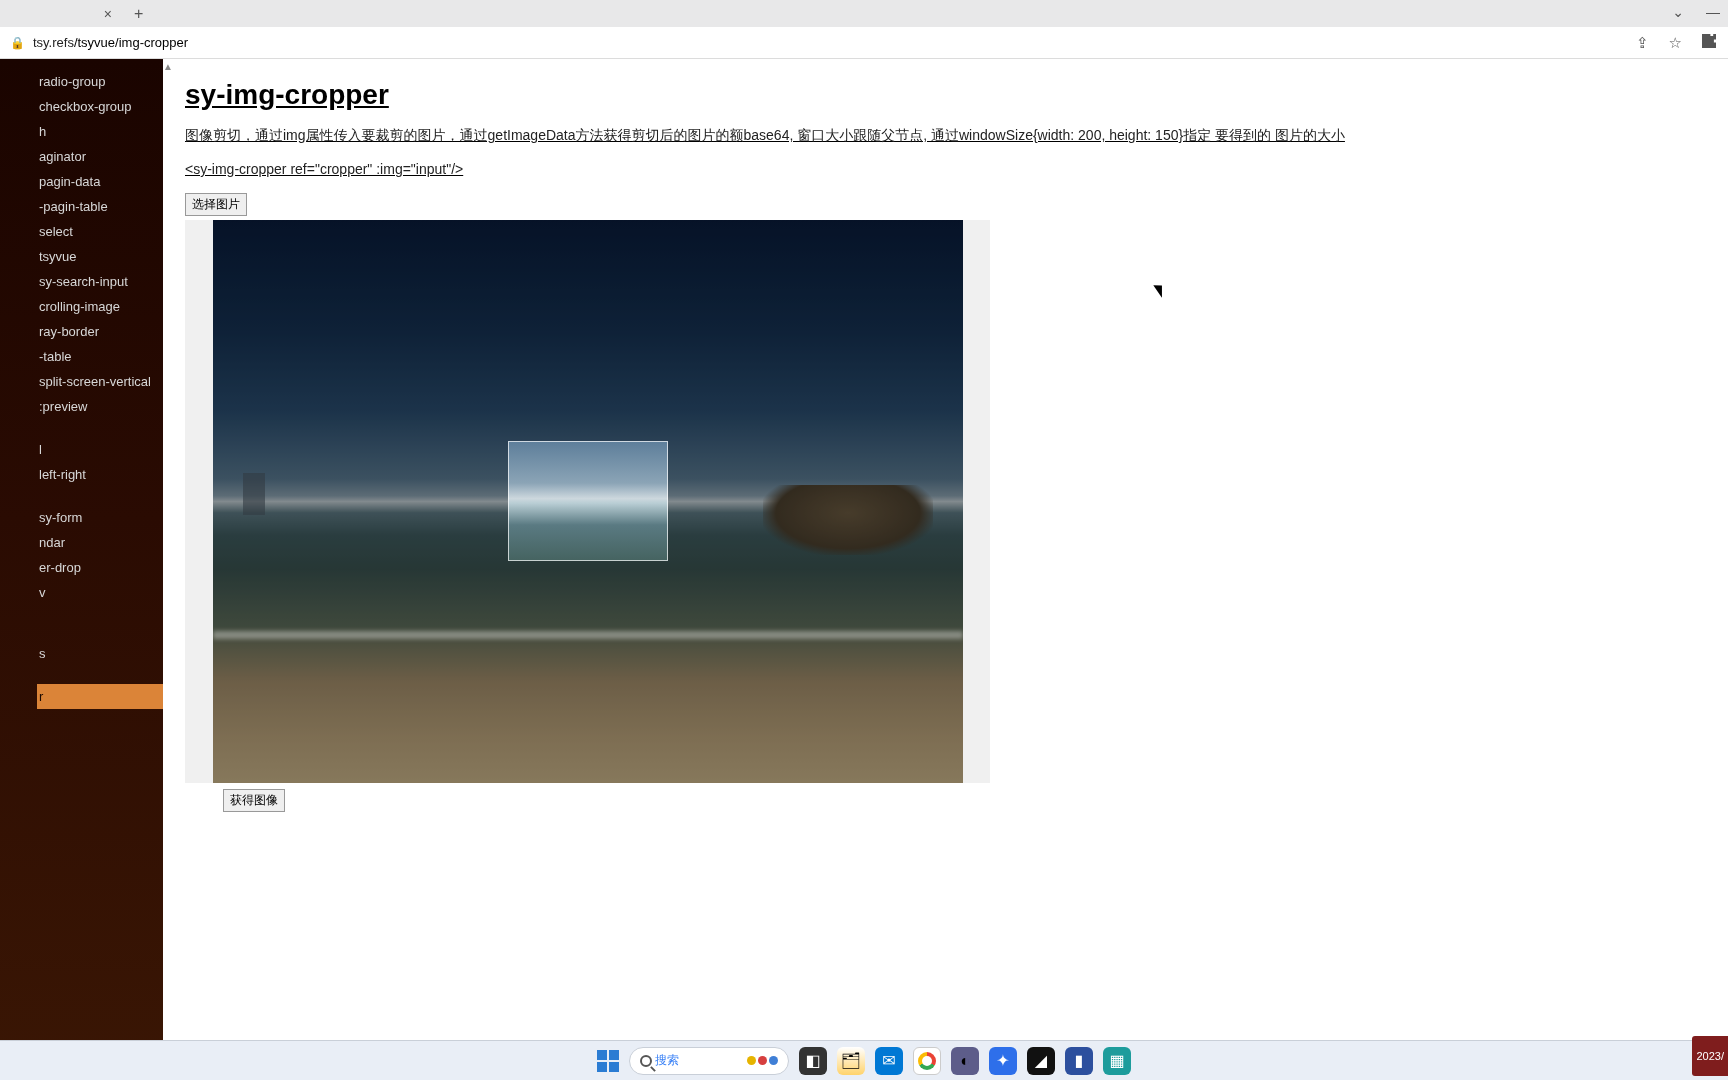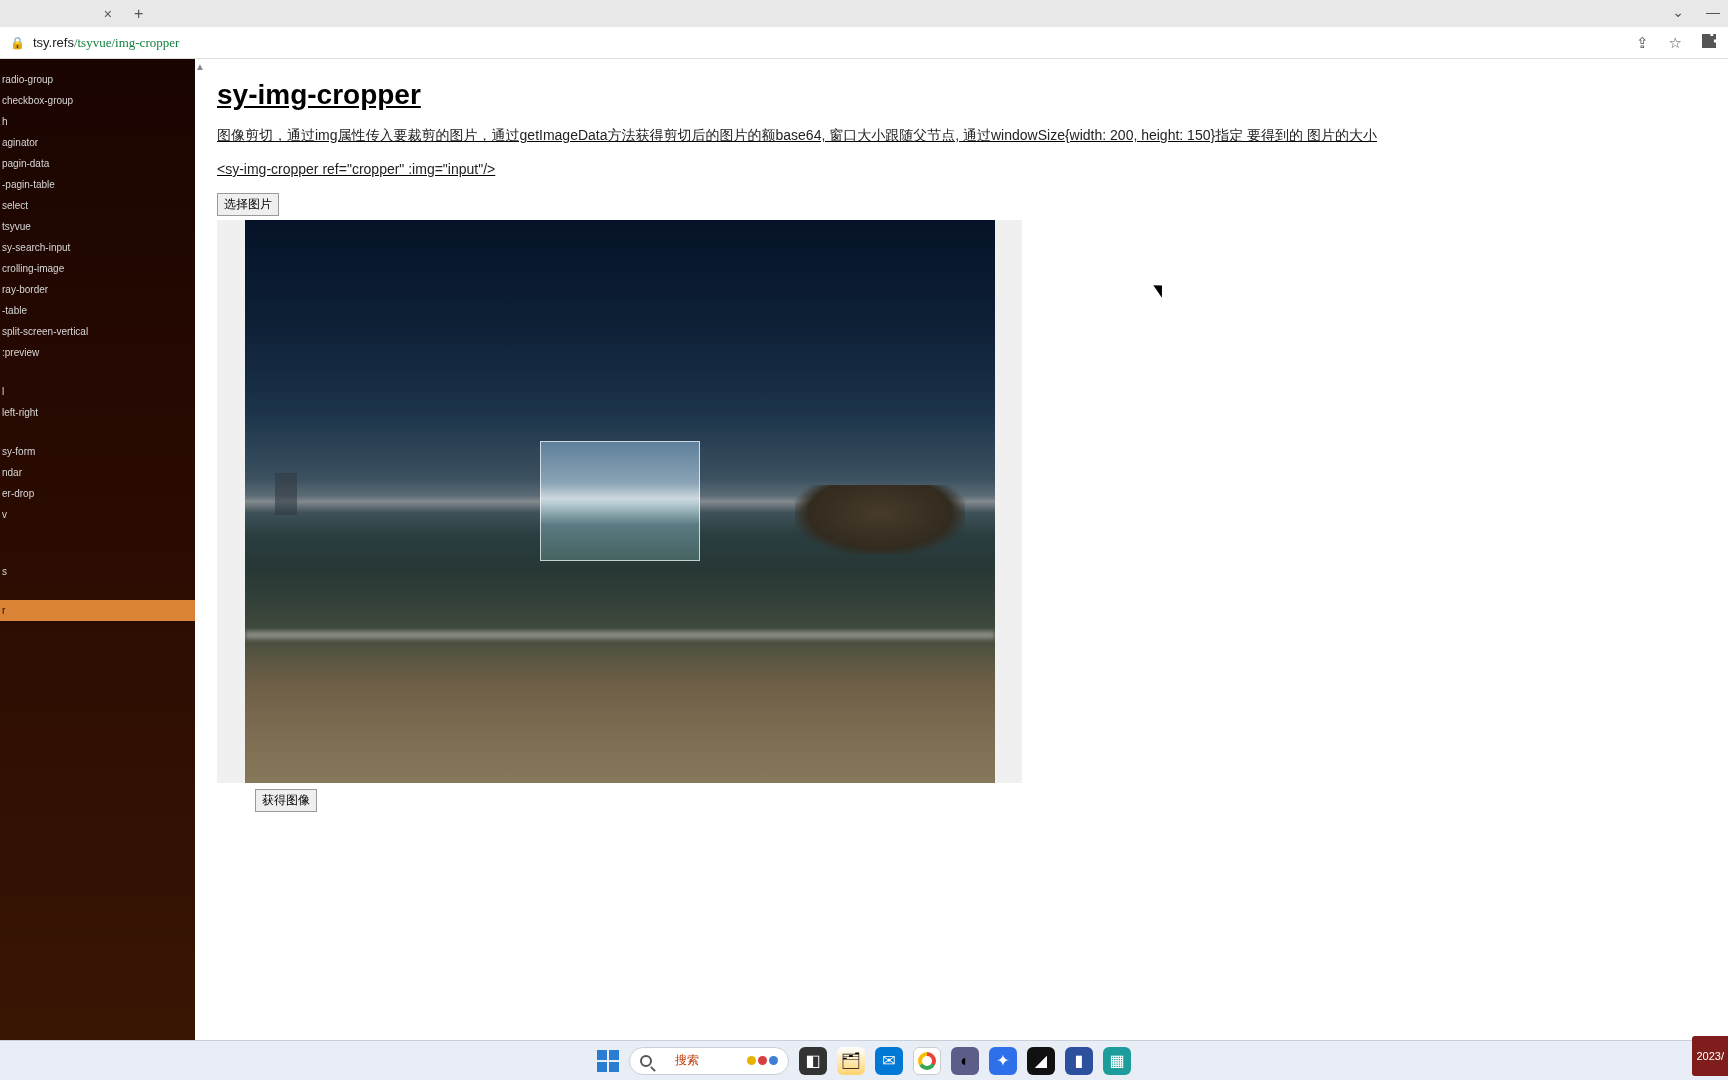--- a/index.html
+++ b/index.html
@@ -60,21 +60,21 @@
   padding: 0 10px;
   font-size: 13px;
   position: relative;
 }
 .lock-icon {
   font-size: 12px;
   color: #555;
   margin-right: 8px;
 }
 .url-host { color: #222; }
-.url-path { color: #15803d; font-family: Liberation Serif, serif; }
+.url-path { color: #000000; }
 .addr-right {
   position: absolute;
   right: 12px;
   display: flex;
   gap: 20px;
   align-items: center;
   color: #555;
 }
 .addr-right span { cursor: pointer; font-size: 15px; }
 .puzzle {
@@ -87,27 +87,28 @@
 
 .viewport {
   position: absolute;
   top: 59px; left: 0; right: 0; bottom: 0;
   display: flex;
   overflow: hidden;
 }
 
 
 .sidebar {
-  width: 195px;
+  width: 163px;
   height: 100%;
   background: linear-gradient(180deg, #1a0400 0%, #2a0b02 45%, #3a1604 100%);
   color: #d7d7d7;
-  font-size: 10px;
+  font-size: 13px;
   overflow: hidden;
   padding-top: 10px;
+  padding-left: 37px;
 }
 .sidebar li {
   list-style: none;
   padding: 5px 6px 5px 2px;
   white-space: nowrap;
   cursor: pointer;
 }
 .sidebar li.sep { height: 18px; padding: 0; }
 .sidebar li.active {
   background: #db8438;
@@ -257,28 +258,28 @@
   width:22px;height:22px;
   display:grid;
   grid-template-columns:1fr 1fr;
   grid-template-rows:1fr 1fr;
   gap:2px;
 }
 .start-btn span{ background:#2b7cd3; }
 .searchbox {
   display:flex;
   align-items:center;
-  gap:23px;
+  gap:3px;
   width:160px; height:28px;
   background:#fff;
   border:1px solid #c9cfd8;
   border-radius:14px;
   padding:0 10px;
   font-size:12px;
-  color:#c2410c;
+  color:#3b82f6;
 }
 .search-icon-g { width:12px;height:12px;border:2px solid #555;border-radius:50%;position:relative; }
 .search-icon-g::after{content:"";position:absolute;width:2px;height:6px;background:#555;left:10px;top:9px;transform:rotate(-45deg);}
 .search-badge{
   display:flex;gap:2px;margin-left:auto;
 }
 .search-badge i{width:9px;height:9px;border-radius:50%;}
 .b1{background:#e6b400;} .b2{background:#d63f3f;} .b3{background:#3f7fd6;}
 .task-icon{
   width:28px;height:28px;border-radius:6px;

